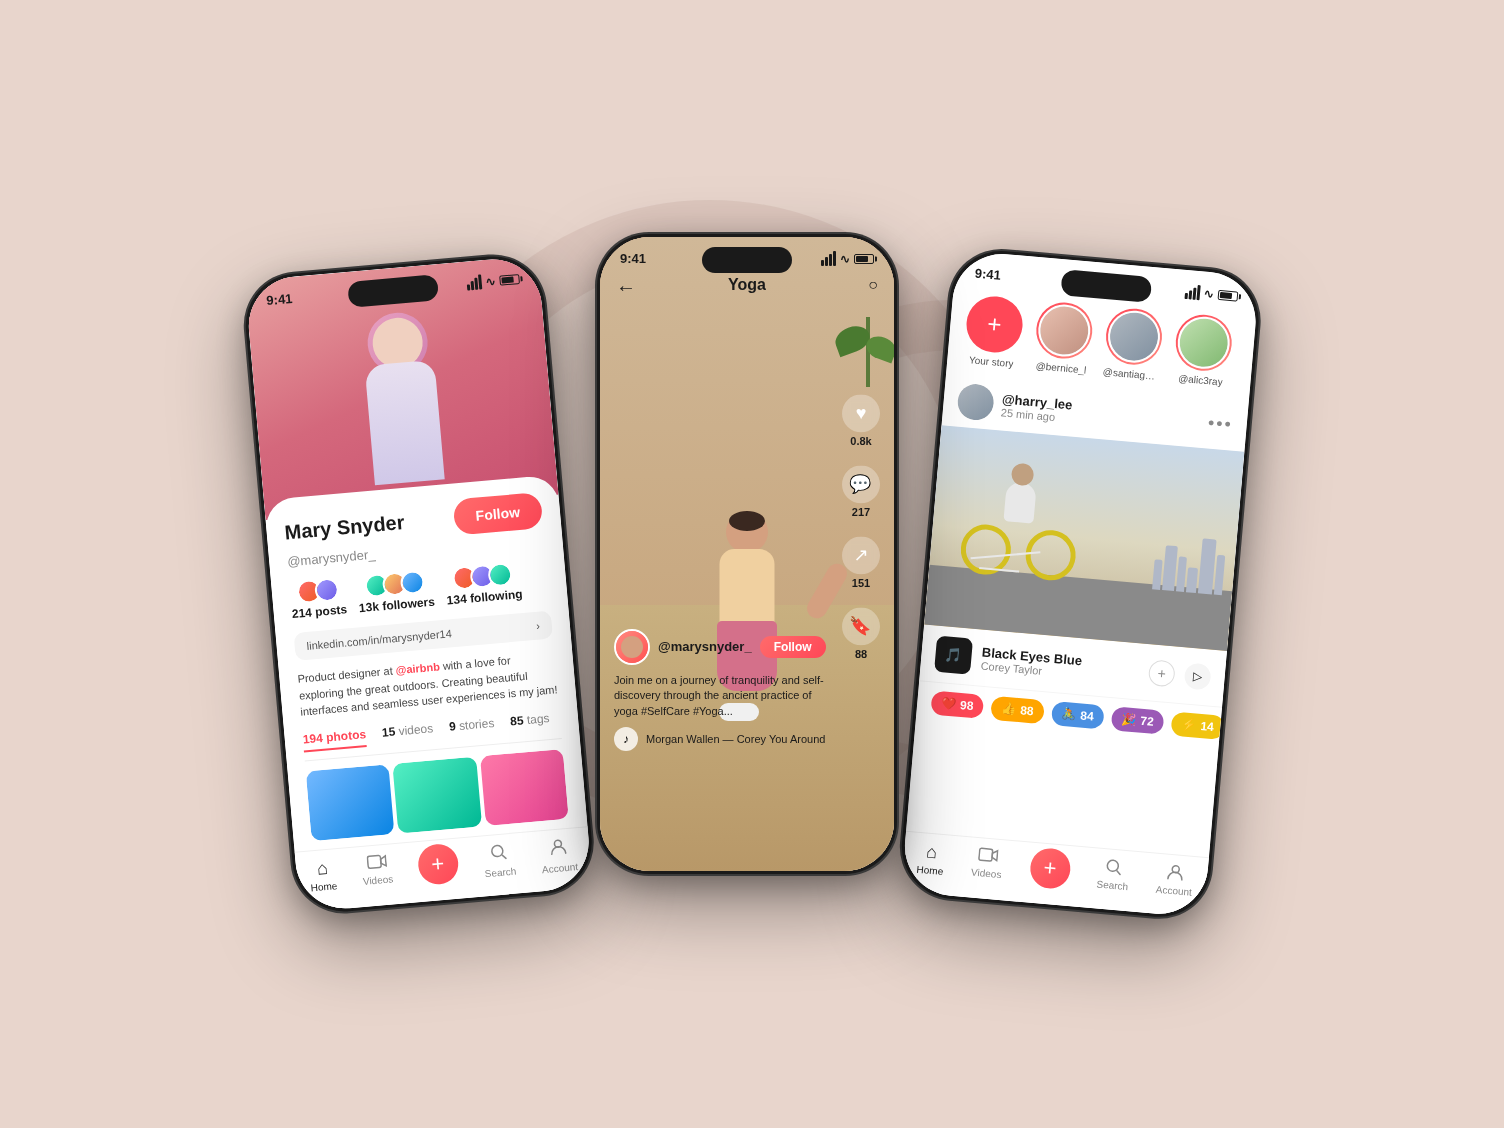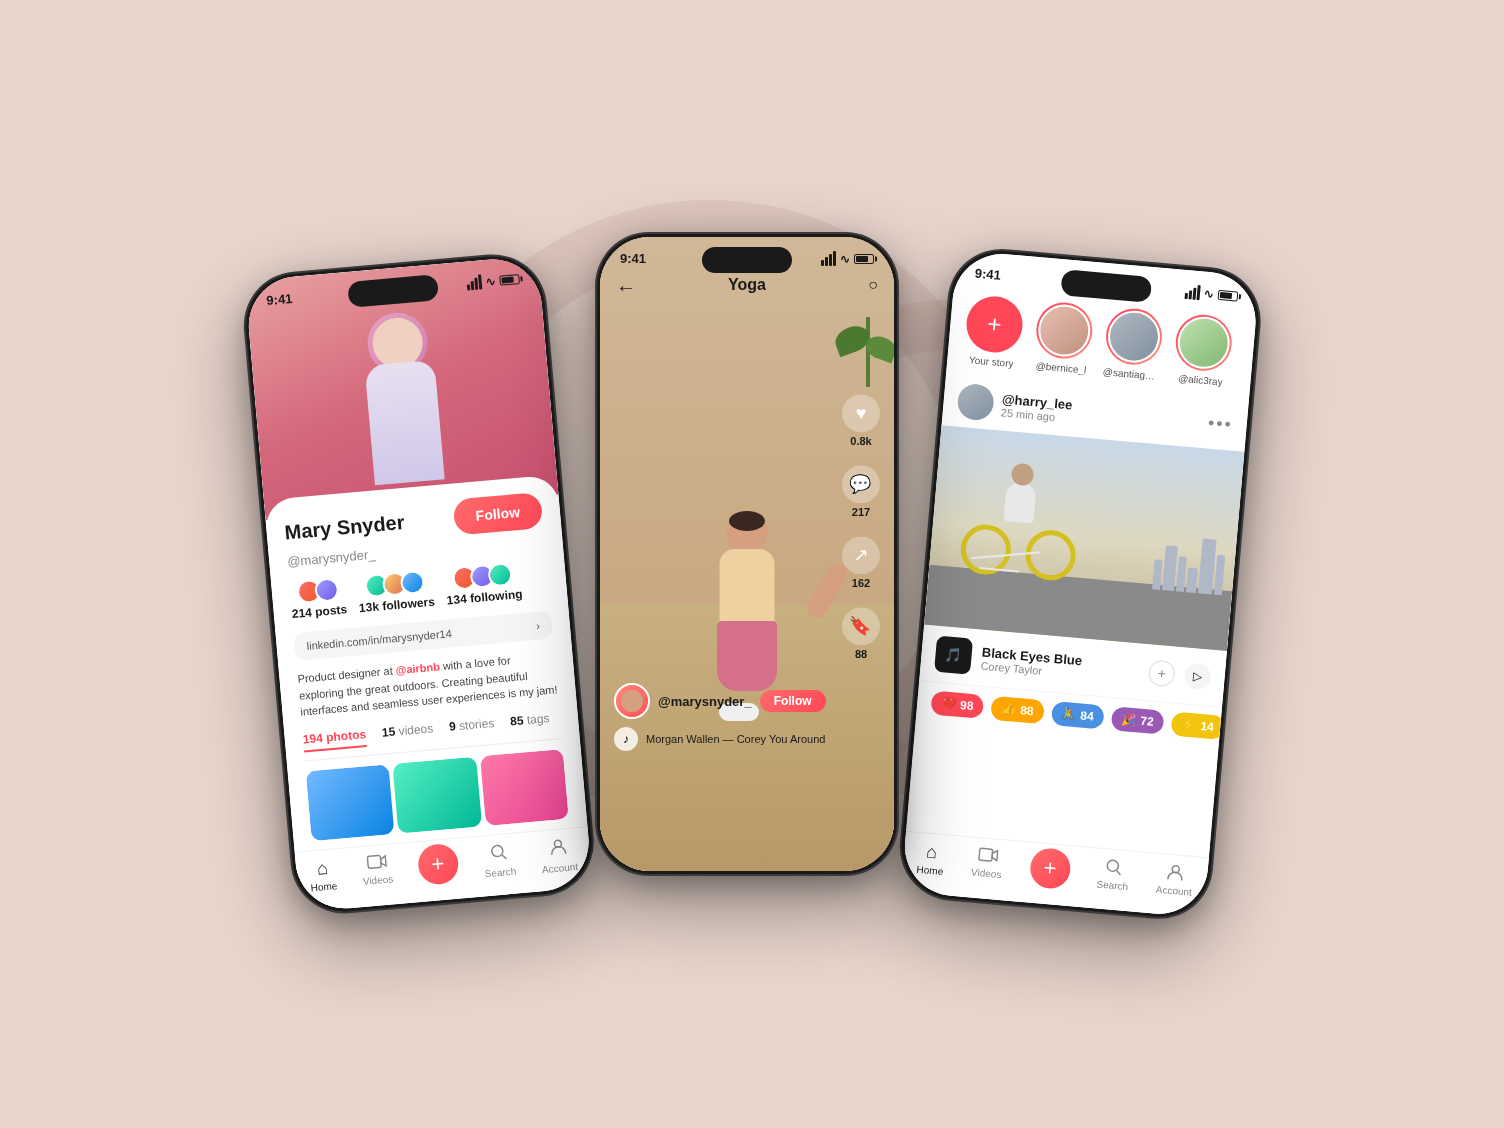--- a/index.html
+++ b/index.html
@@ -872,38 +872,39 @@
           <div class="video-action">
             <div class="video-action-icon">♥</div>
             <span class="video-action-count">0.8k</span>
           </div>
           <div class="video-action">
             <div class="video-action-icon">💬</div>
             <span class="video-action-count">217</span>
           </div>
           <div class="video-action">
             <div class="video-action-icon">↗</div>
-            <span class="video-action-count">162</span>
+            <span class="video-action-count">151</span>
           </div>
           <div class="video-action">
             <div class="video-action-icon">🔖</div>
             <span class="video-action-count">88</span>
           </div>
         </div>
 
         <div class="video-user-bar">
           <div class="video-user-info">
             <div class="video-avatar">
               <div style="width:100%;height:100%;background:linear-gradient(135deg,#ff8a80,#ff5252);border-radius:50%;display:flex;align-items:center;justify-content:center;">
                 <div style="width:22px;height:22px;border-radius:50%;background:#d4a080;"></div>
               </div>
             </div>
             <span class="video-username">@marysnyder_</span>
             <button class="video-follow-btn">Follow</button>
           </div>
+          <div class="video-caption">Join me on a journey of tranquility and self-discovery through the ancient practice of yoga #SelfCare #Yoga...</div>
           <div class="video-music-bar">
             <div class="music-icon">♪</div>
             <span class="music-text">Morgan Wallen — Corey You Around</span>
           </div>
         </div>
       </div>
     </div>
   </div>
 
   <div class="phone phone-right">

